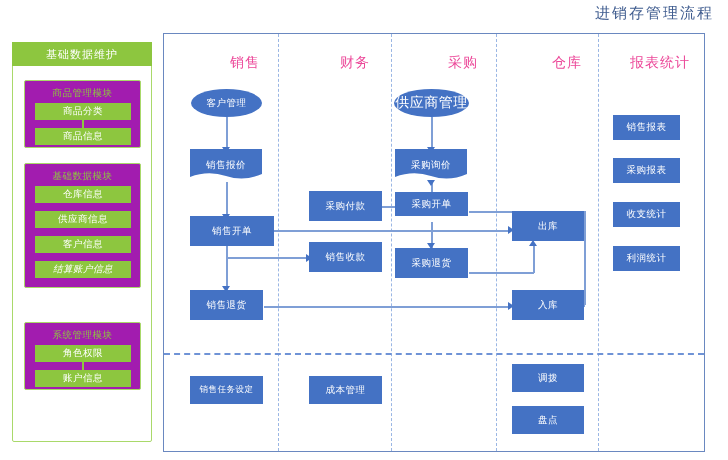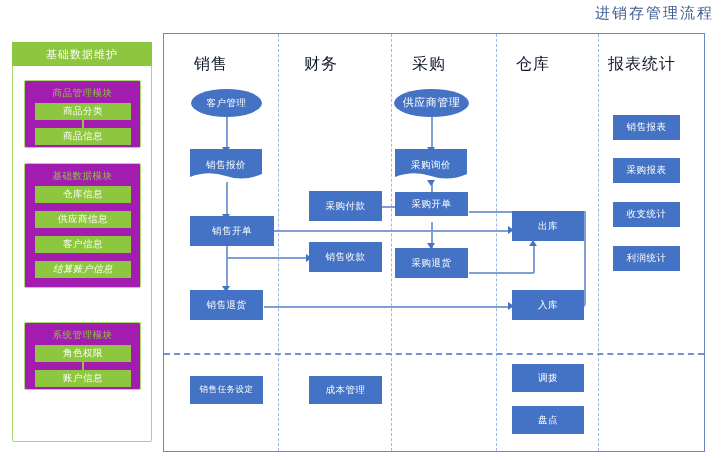--- a/index.html
+++ b/index.html
@@ -29,22 +29,22 @@
     border-left:4px solid transparent;border-right:4px solid transparent;
     border-top:5px solid #8dc63f;}
 
   
   #flow{position:absolute;left:163px;top:33px;width:542px;height:419px;
     border:1px solid #6a88c0;box-sizing:border-box;background:#fff;}
   .vdiv{position:absolute;top:0;bottom:0;width:0;
     border-left:1px dashed #9ab6e4;}
   #hdiv{position:absolute;left:0;right:0;top:319px;height:0;
     border-top:2px dashed #6f93d6;}
-  .colhead{position:absolute;top:20px;font-size:16px;color:#0f172a;
-    text-align:left;letter-spacing:1px;}
+  .colhead{position:absolute;top:20px;font-size:14px;color:#ec4899;
+    text-align:right;letter-spacing:1px;}
 
   
   .node{position:absolute;background:#4472c4;color:#fff;font-size:9.5px;
     display:flex;align-items:center;justify-content:center;
     box-sizing:border-box;letter-spacing:.5px;text-align:center;line-height:1.1;}
   .ellipse{border-radius:50%;}
   .doc{background:none;padding:0;}
   .doc span{position:relative;z-index:2;color:#fff;font-size:9.5px;letter-spacing:.5px;}
   .doc svg{position:absolute;left:0;top:0;}
 
@@ -154,21 +154,21 @@
     </svg>
     <span>销售报价</span>
   </div>
 
   <div class="node" style="left:26px;top:182px;width:84px;height:30px;">销售开单</div>
   <div class="node" style="left:145px;top:208px;width:73px;height:30px;">销售收款</div>
   <div class="node" style="left:26px;top:256px;width:73px;height:30px;">销售退货</div>
 
   <div class="node" style="left:145px;top:157px;width:73px;height:30px;">采购付款</div>
 
-  <div class="node ellipse" style="left:230px;top:55px;width:75px;height:28px;font-size:11px;">供应商管理</div>
+  <div class="node ellipse" style="left:230px;top:55px;width:75px;height:28px;font-size:14px;">供应商管理</div>
 
   <div class="node doc" style="left:231px;top:115px;width:72px;height:33px;">
     <svg width="72" height="33" viewBox="0 0 72 33">
       <path d="M0 0 H72 V25 Q54 33 36 27 Q18 21 0 28 Z" fill="#4472c4"></path>
     </svg>
     <span>采购询价</span>
   </div>
 
   <div class="node" style="left:231px;top:158px;width:73px;height:24px;">采购开单</div>
   <div class="node" style="left:231px;top:214px;width:73px;height:30px;">采购退货</div>

